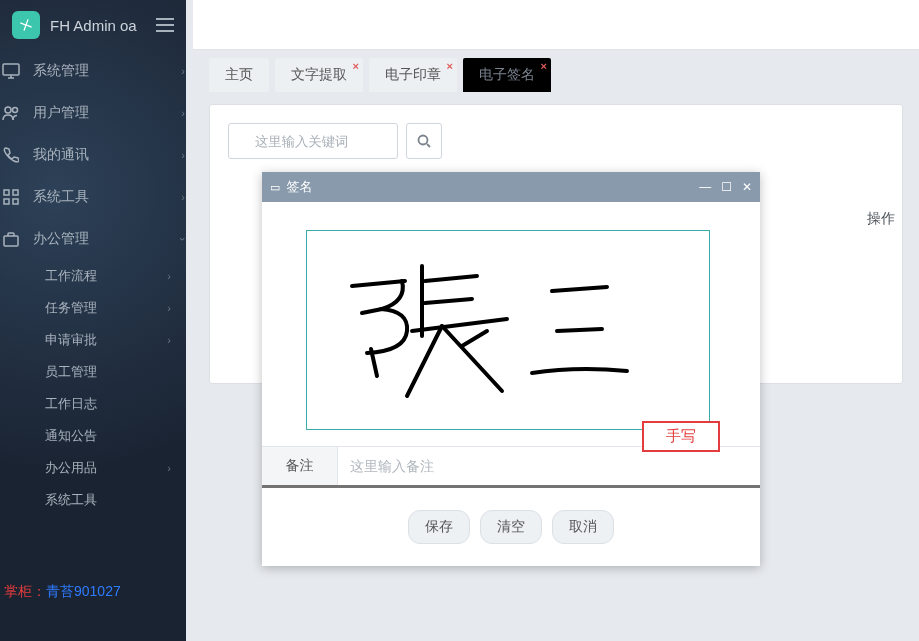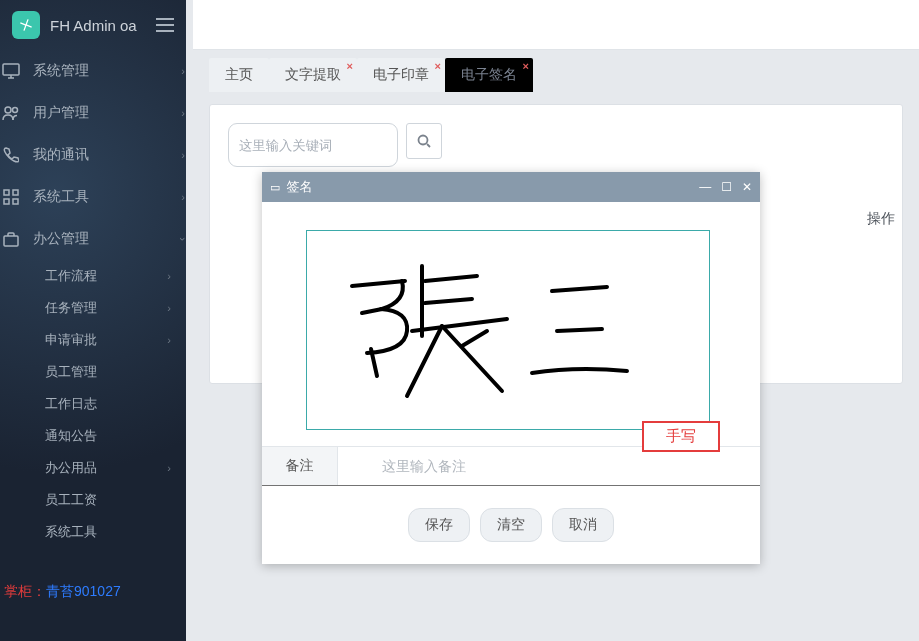--- a/index.html
+++ b/index.html
@@ -21,45 +21,45 @@
     .sub-item { height: 32px; display: flex; align-items: center; padding: 0 15px; cursor: pointer; }
     .sub-label { flex: 1; font-size: 13px; color: #a8b2bd; }
     
     .footer-tag { position: absolute; left: 0; bottom: 40px; font-size: 14px; padding: 0 4px; }
     .footer-tag .red { color: #e43c3c; }
     .footer-tag .blue { color: #2e7cff; }
     
     .main { position: absolute; left: 193px; top: 0; right: 0; height: 641px; }
     .topbar { height: 50px; background: #fff; border-bottom: 1px solid #e0e4e8; }
     
-    .tabs-row { padding: 8px 16px 0; display: flex; }
+    .tabs-row { padding: 8px 16px 0; display: flex; gap: 6px; }
     .tab { padding: 8px 16px; background: #edf0f3; color: #555; border-radius: 2px 2px 0 0; cursor: pointer; position: relative; font-size: 14px; }
     .tab.active { background: #000000; color: #7a8290; }
     .tab-close { position: absolute; right: 4px; top: 2px; color: #e05c5c; font-size: 11px; font-weight: bold; }
     
     .content-wrap { margin: 12px 16px; background: #fff; border: 1px solid #dce0e5; border-radius: 3px; padding: 18px; min-height: 280px; }
     .search-row { display: flex; gap: 8px; }
-    .search-input { width: 170px; height: 44px; border: 1px solid #cfd5db; border-radius: 9px; padding: 0 10px; background: #fff; color: #555; }
+    .search-input { width: 170px; height: 36px; border: 1px solid #cfd5db; border-radius: 3px; padding: 0 26px; background: #fff; color: #555; }
     .search-input::placeholder { color: #a8afb8; }
     .search-btn { width: 36px; height: 36px; border: 1px solid #cfd5db; border-radius: 3px; background: #fff; display: flex; align-items: center; justify-content: center; cursor: pointer; }
     .ops-label { position: absolute; right: 24px; top: 210px; color: #4a5058; font-size: 14px; margin-left: 30px; }
     
     
     .dialog { position: absolute; left: 262px; top: 172px; width: 498px; background: #fff; box-shadow: 0 2px 10px rgba(0,0,0,0.25); }
     .dialog-header { height: 30px; background: #889aab; color: #fff; display: flex; align-items: center; padding: 0 8px; font-size: 13px; }
     .dialog-header .win-icon { margin-right: 6px; font-size: 11px; }
     .dialog-title { flex: 1; }
     .dialog-ctrls { display: flex; gap: 10px; }
     .dialog-ctrl { cursor: pointer; font-size: 12px; }
     
     .canvas-area { padding: 28px 44px 16px; position: relative; }
     .sig-canvas { border: 1px solid #3baaa9; width: 404px; height: 200px; position: relative; background: #fff; }
     .hand-label { position: absolute; right: 40px; bottom: -6px; border: 2px solid #e43c3c; color: #e43c3c; padding: 4px 22px; font-size: 15px; background: #fff; }
     
-    .remark-row { display: flex; border-top: 1px solid #e2e6ea; border-bottom: 1px solid #737373; gap: 32px; }
+    .remark-row { display: flex; border-top: 1px solid #e2e6ea; border-bottom: 3px solid #737373; }
     .remark-label { width: 76px; background: #f3f5f7; display: flex; align-items: center; justify-content: center; color: #555; font-size: 14px; border-right: 1px solid #e2e6ea; }
     .remark-input { flex: 1; height: 38px; border: none; padding: 0 12px; font-size: 14px; }
     .remark-input::placeholder { color: #b0b6bd; }
     
     .dialog-btns { padding: 22px 0; display: flex; justify-content: center; gap: 10px; }
     .dlg-btn { padding: 7px 16px; background: #eef1f4; border: 1px solid #dbe0e5; border-radius: 12px; color: #555; cursor: pointer; font-size: 14px; }
     
     svg { display: block; }
   </style>
 </head>
@@ -156,23 +156,20 @@
       </div>
     <div class="sub-item">
         <span class="sub-label">工作日志</span>
       </div>
     <div class="sub-item">
         <span class="sub-label">通知公告</span>
       </div>
     <div class="sub-item">
         <span class="sub-label">办公用品</span>
         <span class="nav-chevron">›</span>
-      </div>
-    <div class="sub-item">
-        <span class="sub-label">员工工资</span>
       </div>
     <div class="sub-item">
         <span class="sub-label">系统工具</span>
       </div>
   </div>
 
   <div class="footer-tag">
     <span class="red">掌柜：</span><span class="blue">青苔901027</span>
   </div>
 </div>

